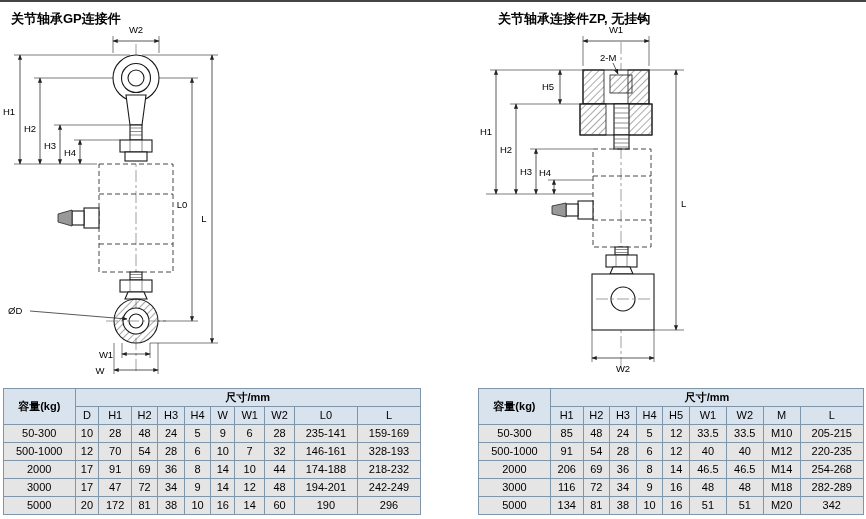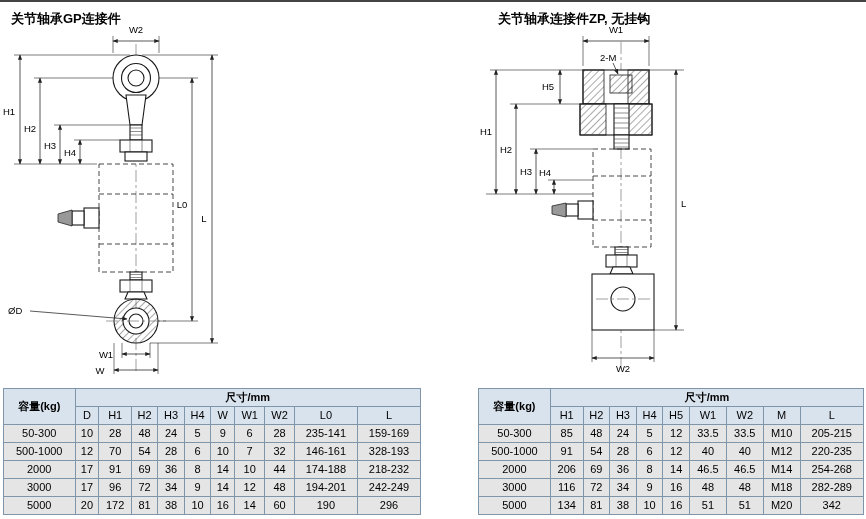--- a/index.html
+++ b/index.html
@@ -311,21 +311,21 @@
         <td>8</td>
         <td>14</td>
         <td>10</td>
         <td>44</td>
         <td>174-188</td>
         <td>218-232</td>
       </tr>
       <tr>
         <td>3000</td>
         <td>17</td>
-        <td>96</td>
+        <td>47</td>
         <td>72</td>
         <td>34</td>
         <td>9</td>
         <td>14</td>
         <td>12</td>
         <td>48</td>
         <td>194-201</td>
         <td>242-249</td>
       </tr>
       <tr>

